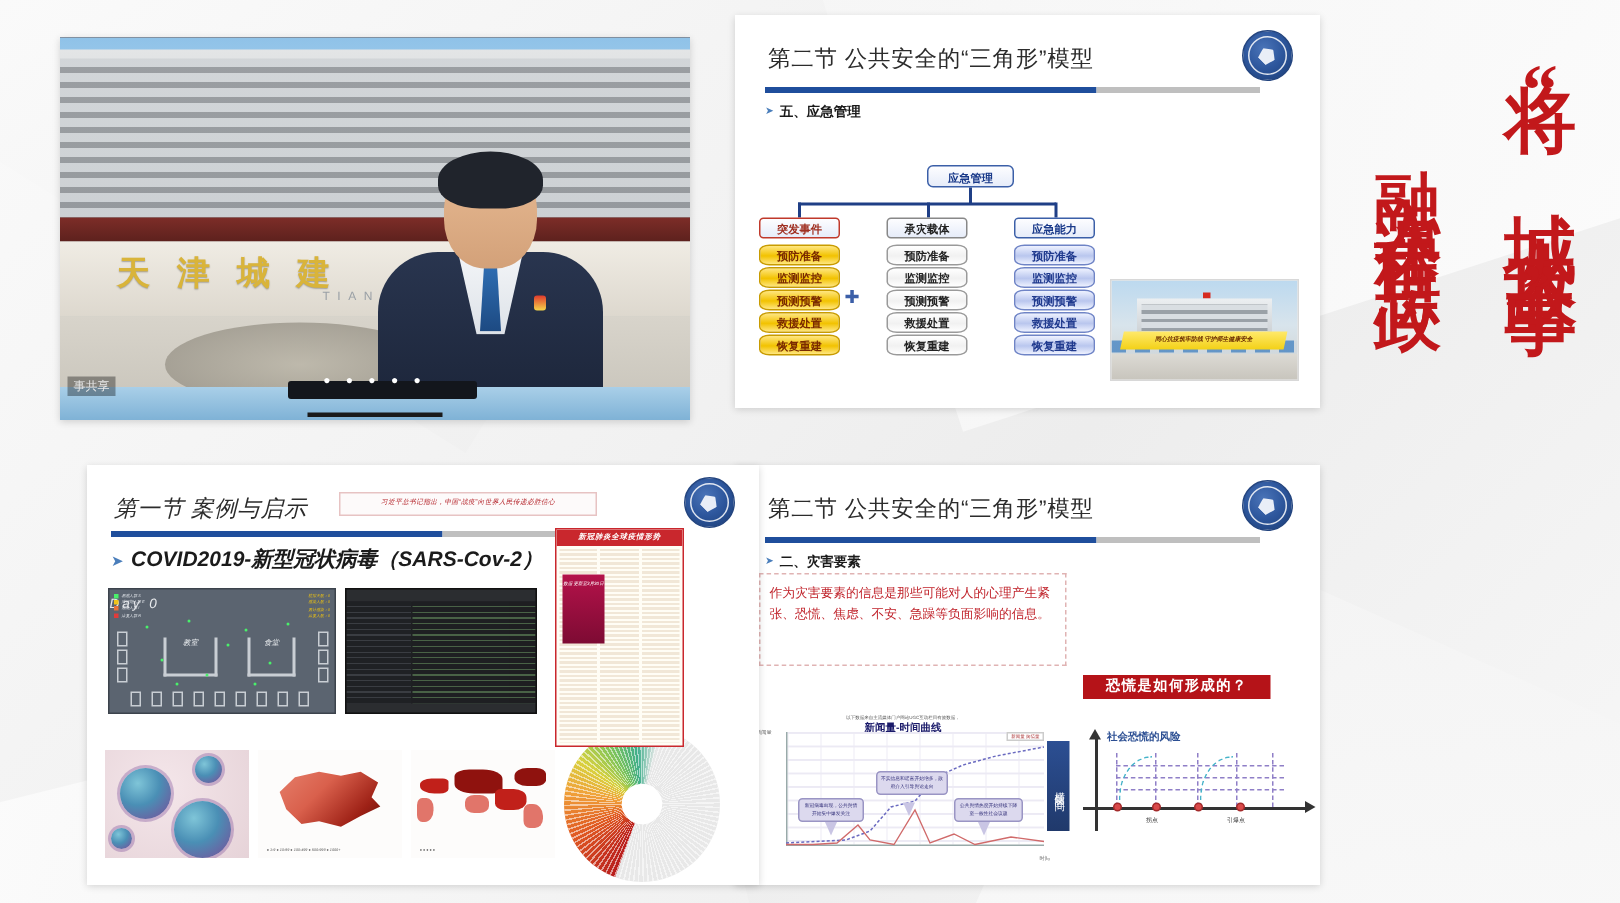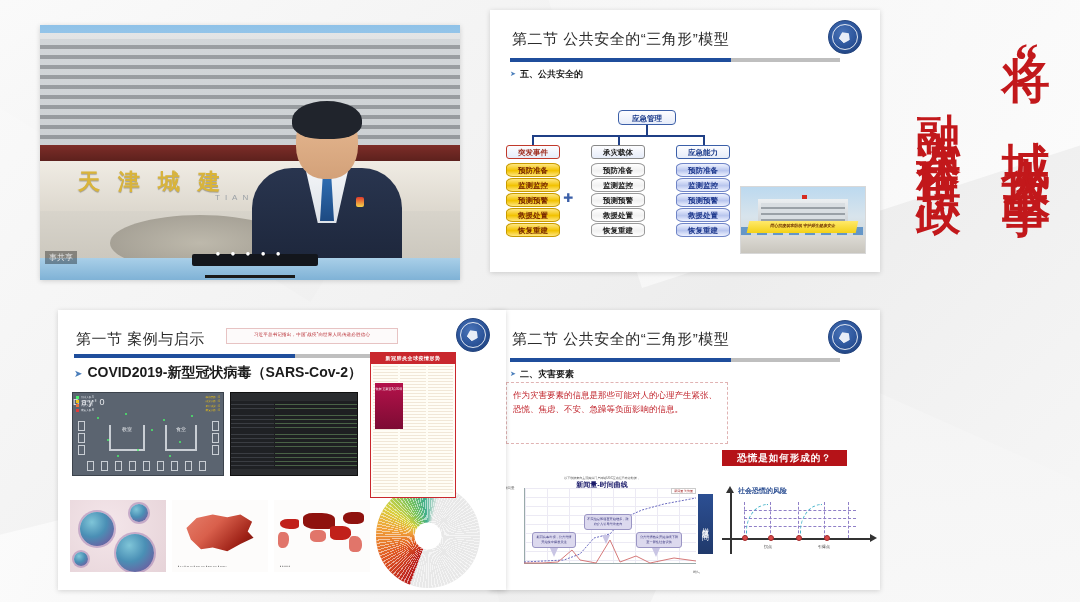--- a/index.html
+++ b/index.html
@@ -178,21 +178,21 @@
   .rc-title { position:absolute; left:40px; top:6px; font-size:7px; color:#2c4f93; font-weight:bold; }
   .rc-dot { position:absolute; width:6px; height:6px; border-radius:50%;
     background:#d94a4a; border:1px solid #a32a2a; }
   .rc-curve { position:absolute; width:22px; height:34px; border-left:1.5px dashed #45b3c9;
     border-top-left-radius:24px 30px; border-top:1.5px dashed #45b3c9; }
   .rc-vline { position:absolute; width:0; border-left:1px dashed #8f7fc7; }
   .rc-hline { position:absolute; height:0; border-top:1px dashed #8f7fc7; }
   .rc-xlbl { position:absolute; font-size:4px; color:#444; }
 
   
-  #slide-covid { left:58px; top:310px; width:448px; height:280px; }
+  #slide-covid { left:58px; top:310px; width:448px; height:280px;font-style:italic; }
   .cv-note { position:absolute; border:1px solid #e7c3c3; background:#fdfafa;
     font-size:4.5px; color:#b5252b; text-align:center; line-height:11px; letter-spacing:.2px; }
   .cv-h1 { position:absolute; font-size:14px; font-weight:bold; color:#1b1b1b; }
   .cv-h1:before { content:"\27A4"; color:#4a7ebb; font-size:10px; margin-right:5px; }
 
   .sim { position:absolute; background:#5b6470; border:1px solid #3c434c; }
   .sim-day { position:absolute; left:0; top:4px; width:100%; text-align:left;
     font-size:9px; color:#e8eaed; letter-spacing:2px; }
   .sim-legend { position:absolute; left:3px; top:3px; font-size:2.6px; line-height:4px; color:#dfe3e8; }
   .sim-legend i { display:inline-block; width:3px;height:3px; margin-right:2px; vertical-align:middle; }
@@ -280,21 +280,21 @@
   <div class="vid-bar"></div>
 </div>
 
 <div class="card slide" id="slide-emergency">
   <div class="s-title" style="left:22px;top:20px;">第二节 公共安全的“三角形”模型</div>
   <div class="seal" style="right:18px;top:10px;width:34px;height:34px;"></div>
   <div class="s-rule" style="left:20px;top:48px;width:330px;">
     <i class="b" style="width:67%"></i>
       <i class="g" style="width:33%"></i>
   </div>
-  <div class="s-sub" style="left:20px;top:58px;">五、公共安全的</div>
+  <div class="s-sub" style="left:20px;top:58px;">五、应急管理</div>
 
   <div class="dia-box dia-head" style="left:128px;top:100px;width:58px;height:15px;line-height:15px;">应急管理</div>
   <div class="connector" style="left:156px;top:115px;width:1.5px;height:11px;"></div>
   <div class="connector" style="left:42px;top:125px;width:172px;height:1.5px;"></div>
   <div class="connector" style="left:42px;top:125px;width:1.5px;height:10px;"></div>
   <div class="connector" style="left:128px;top:125px;width:1.5px;height:10px;"></div>
   <div class="connector" style="left:213px;top:125px;width:1.5px;height:10px;"></div>
 
   <div class="dia-box" style="left:16px;top:135px;width:54px;height:14px;line-height:14px;border-color:#c0392b;color:#a03022;">突发事件</div>
   <div class="col-cyl" style="left:16px;top:153px;">
@@ -335,21 +335,21 @@
 
 <div class="card slide" id="slide-hazard">
   <div class="s-title" style="left:22px;top:20px;">第二节 公共安全的“三角形”模型</div>
   <div class="seal" style="right:18px;top:10px;width:34px;height:34px;"></div>
   <div class="s-rule" style="left:20px;top:48px;width:330px;">
     <i class="b" style="width:67%"></i>
       <i class="g" style="width:33%"></i>
   </div>
   <div class="s-sub" style="left:20px;top:58px;">二、灾害要素</div>
 
-  <div class="note-box" style="left:16px;top:72px;width:222px;height:62px;">作为灾害要素的信息是那些可能对人的心理产生紧张、恐慌、焦虑、不安、急躁等负面影响的信息。</div>
+  <div class="note-box" style="left:16px;top:72px;width:205px;height:62px;">作为灾害要素的信息是那些可能对人的心理产生紧张、恐慌、焦虑、不安、急躁等负面影响的信息。</div>
 
 
   <div class="bar-red" style="left:232px;top:140px;width:125px;height:16px;line-height:16px;">恐慌是如何形成的？</div>
 
   <div class="mini-chart" style="left:12px;top:164px;width:200px;height:104px;">
     <div class="mc-micro" style="top:2px;">以下数据来自主流媒体门户网站UGC互动栏目有效数据，</div>
     <div class="mc-title" style="top:6px;">新闻量-时间曲线</div>
     <div class="mc-axis-y">新闻量</div>
     <div class="mc-plot"></div>
     <div class="mc-legend">新闻量 舆情量</div>

